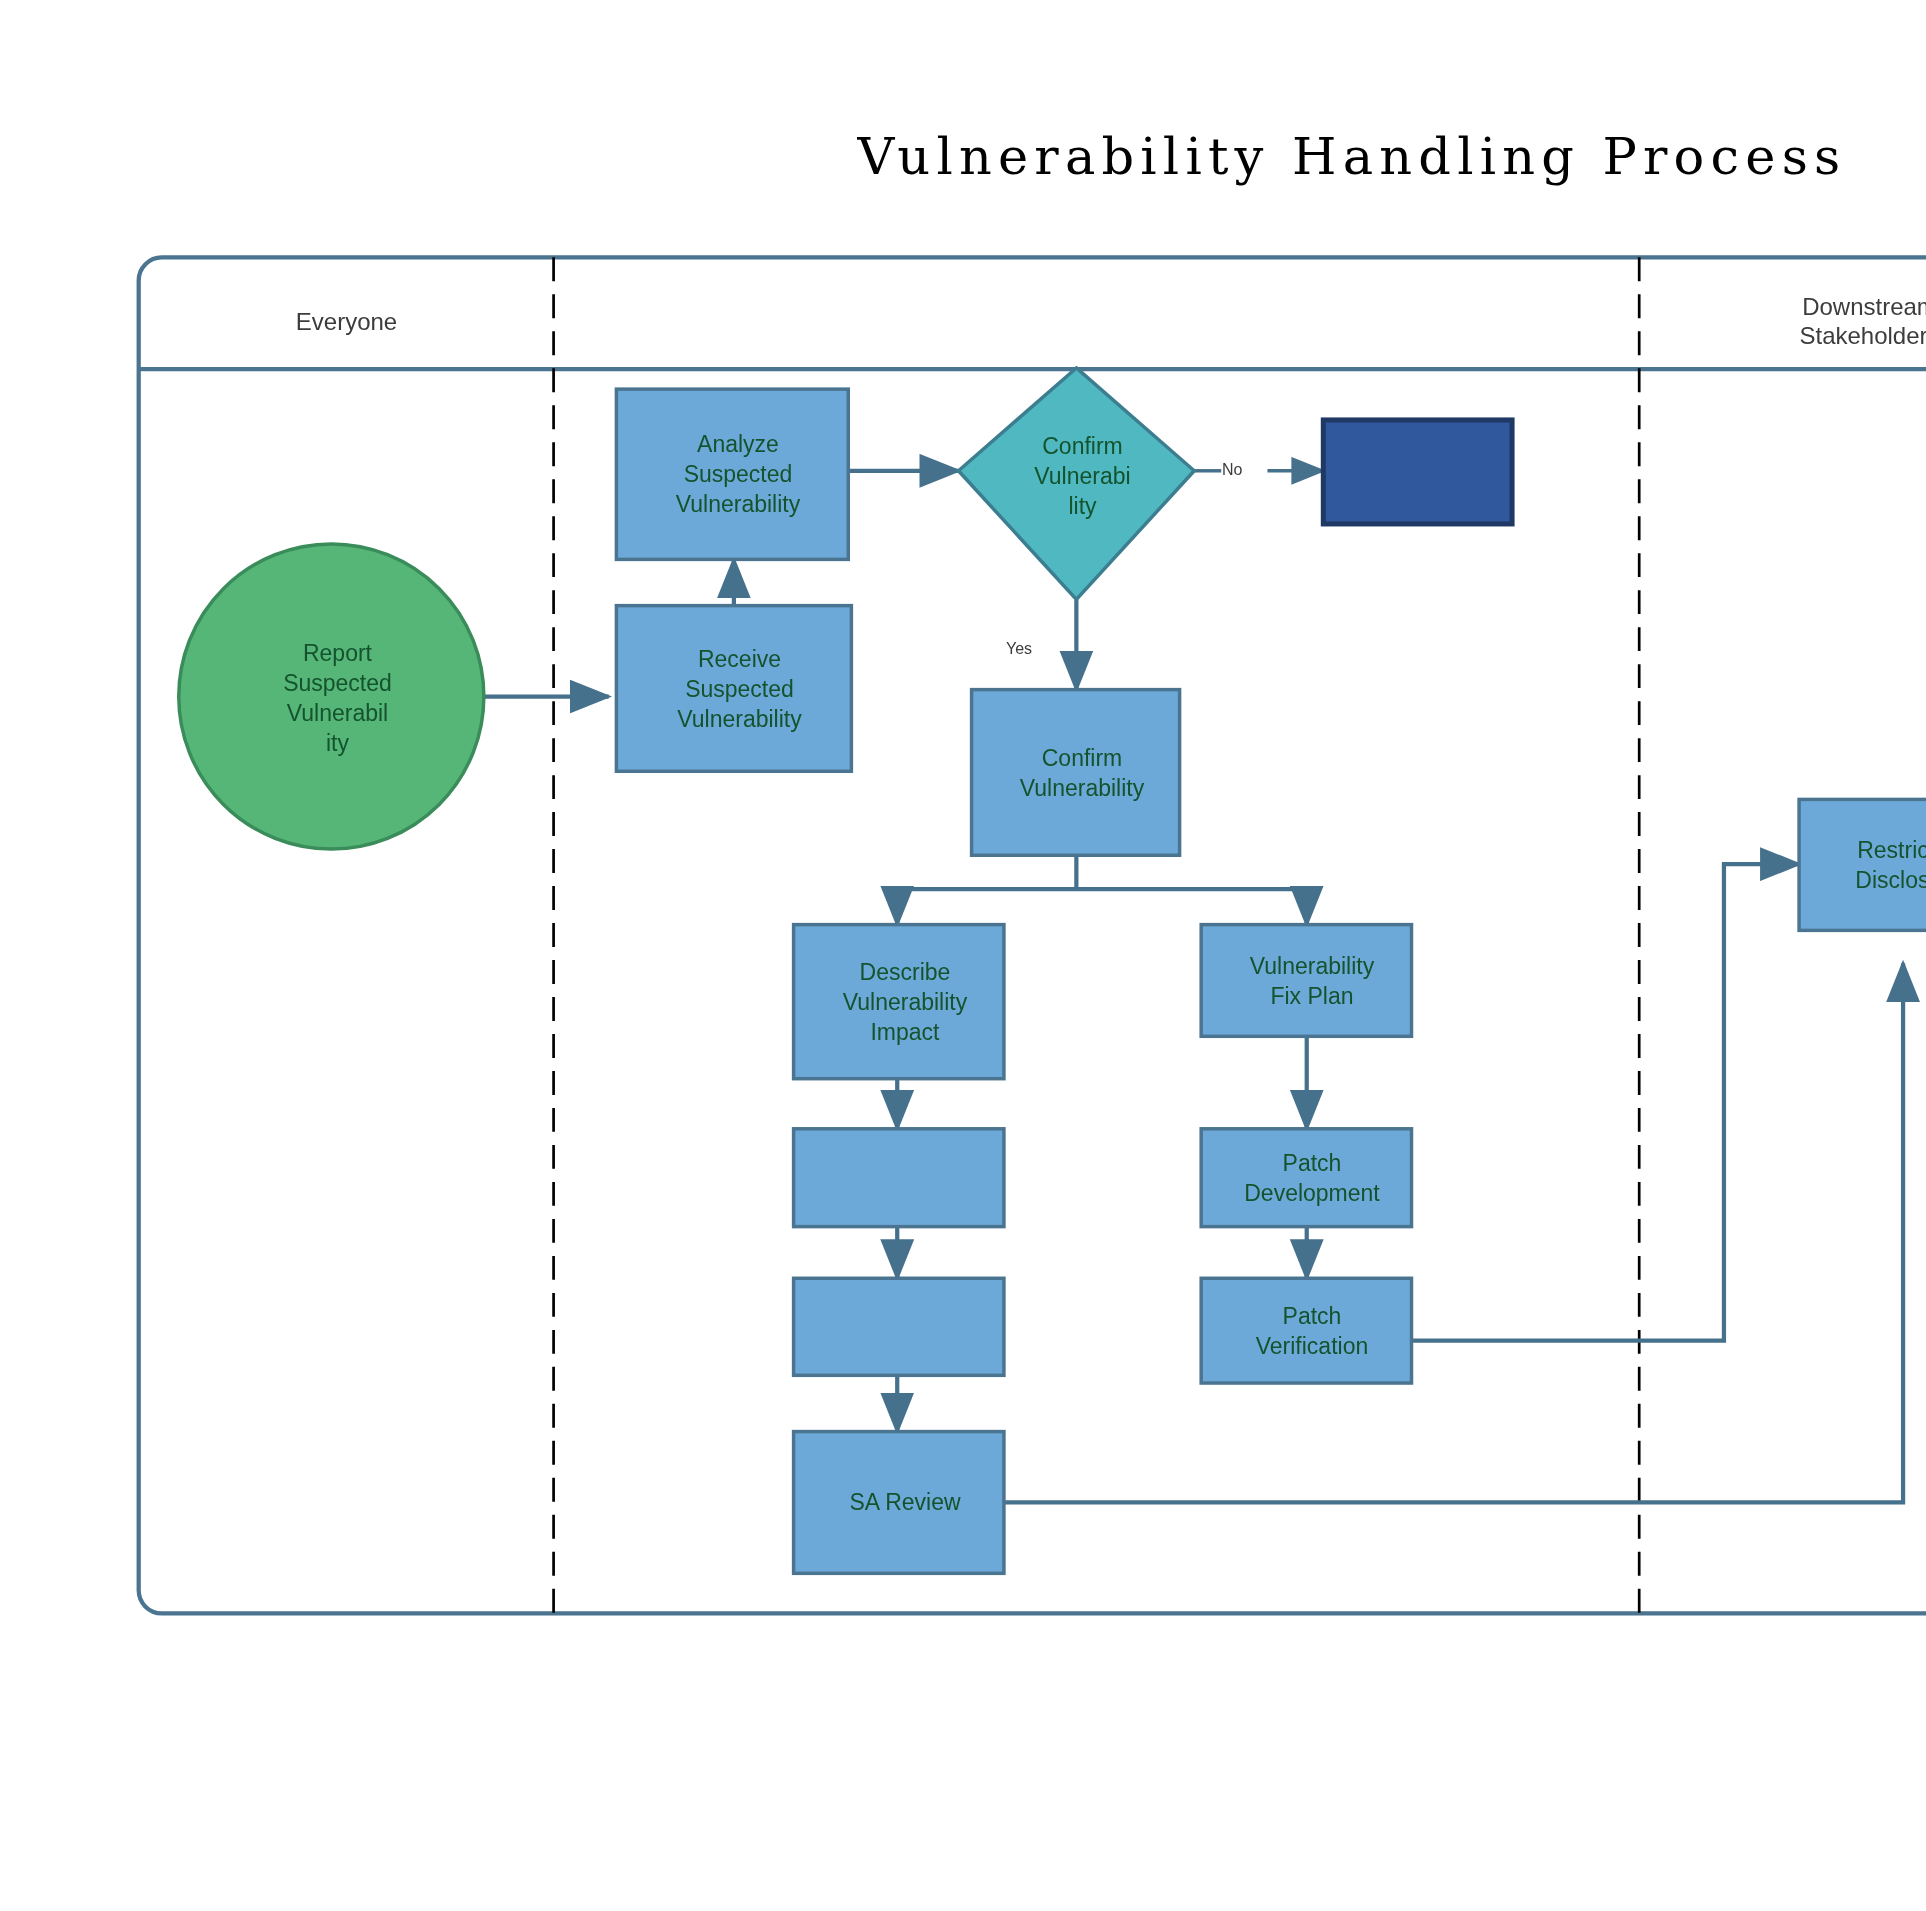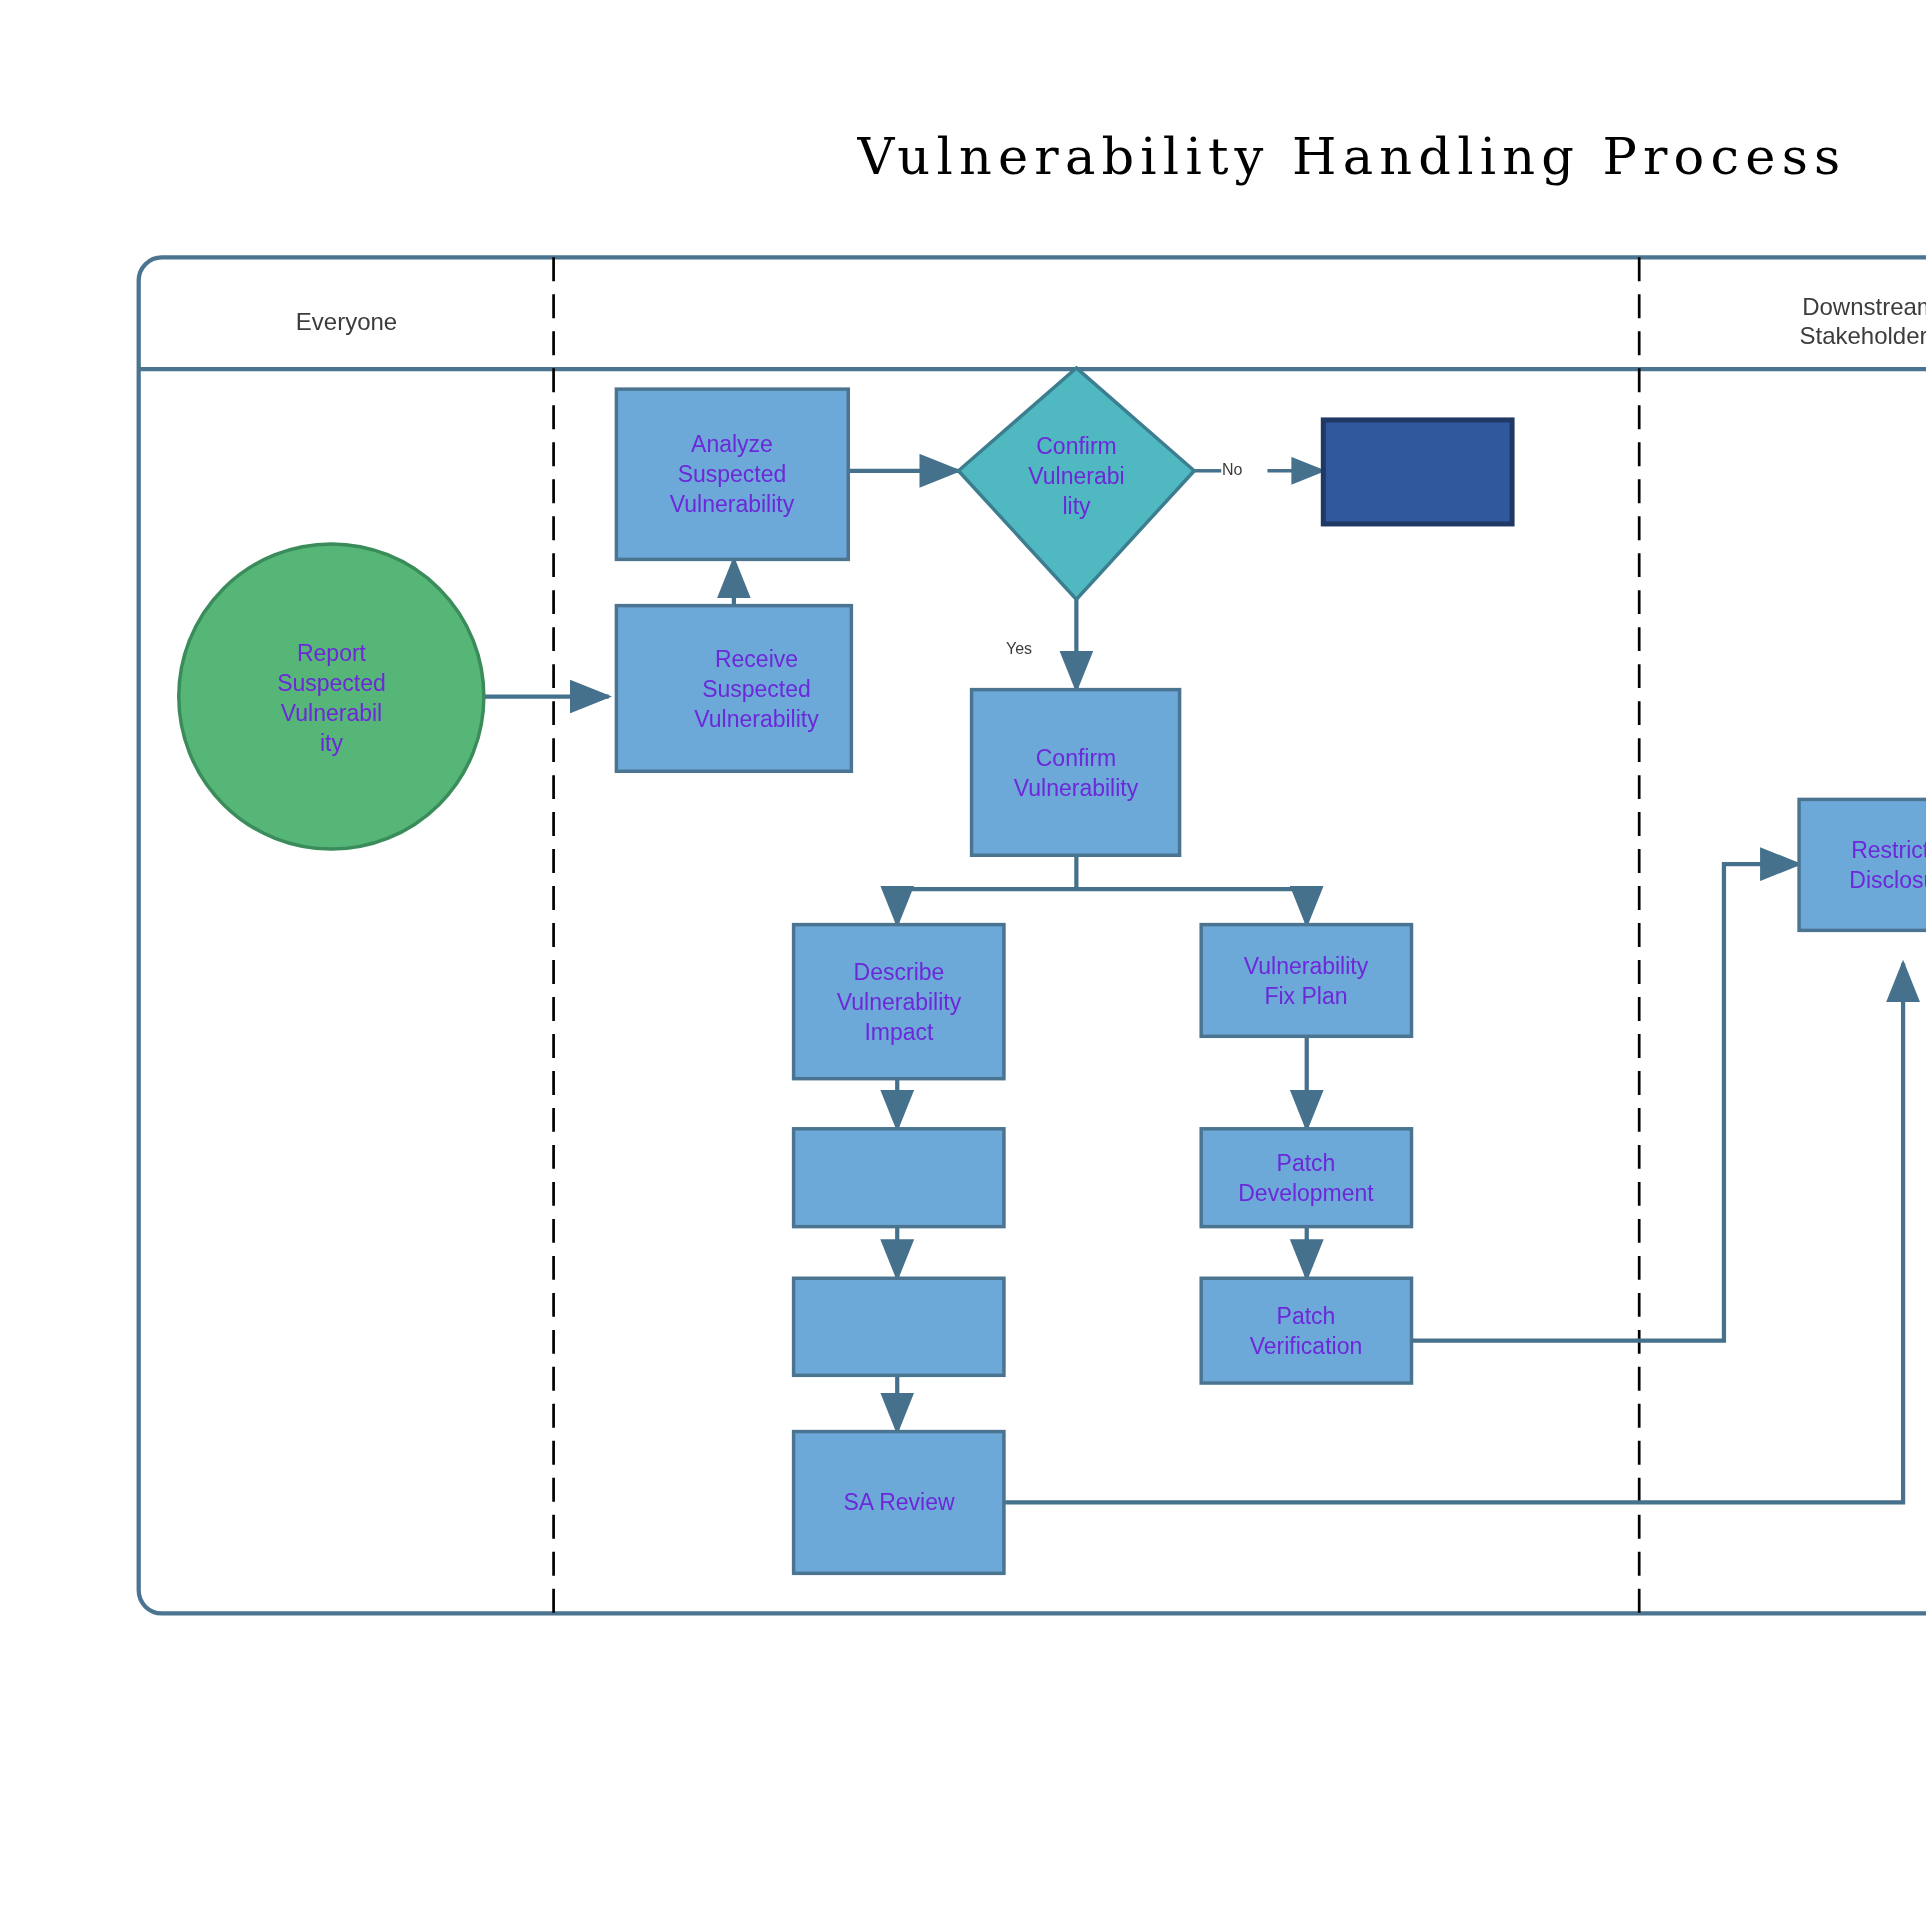--- a/index.html
+++ b/index.html
@@ -31,25 +31,26 @@
     line-height:28.5px;
     white-space:pre-line;
   }
 
   .node-text{
     position:absolute;
     display:flex;
     align-items:center;
     justify-content:center;
     text-align:center;
-    color:#6d28d9;
+    color:#14532d;
     font-size:23px;
     line-height:30px;
     white-space:pre-line;
     pointer-events:none;
+    padding-left:6px;
   }
   .edge-label{
     position:absolute;
     color:#3c3c3c;
     font-size:16px;
     line-height:24px;
     white-space:nowrap;
   }
 </style>
 </head>
@@ -142,21 +143,21 @@
 
   <div class="lane-label" style="left:139px;top:308px;width:415px;">Everyone</div>
   <div class="lane-label" style="left:1639px;top:293px;width:461px;">Downstream
 Stakeholders</div>
 
   <div class="node-text" style="left:216px;top:574px;width:231px;height:247px;">Report
 Suspected
 Vulnerabil
 ity</div>
 
-  <div class="node-text" style="left:616px;top:606px;width:235px;height:166px;margin-left:23px;">Receive
+  <div class="node-text" style="left:616px;top:606px;width:235px;height:166px;">Receive
 Suspected
 Vulnerability</div>
 
   <div class="node-text" style="left:616px;top:389px;width:232px;height:170px;">Analyze
 Suspected
 Vulnerability</div>
 
   <div class="node-text" style="left:963px;top:385px;width:227px;height:181px;">Confirm
 Vulnerabi
 lity</div>

